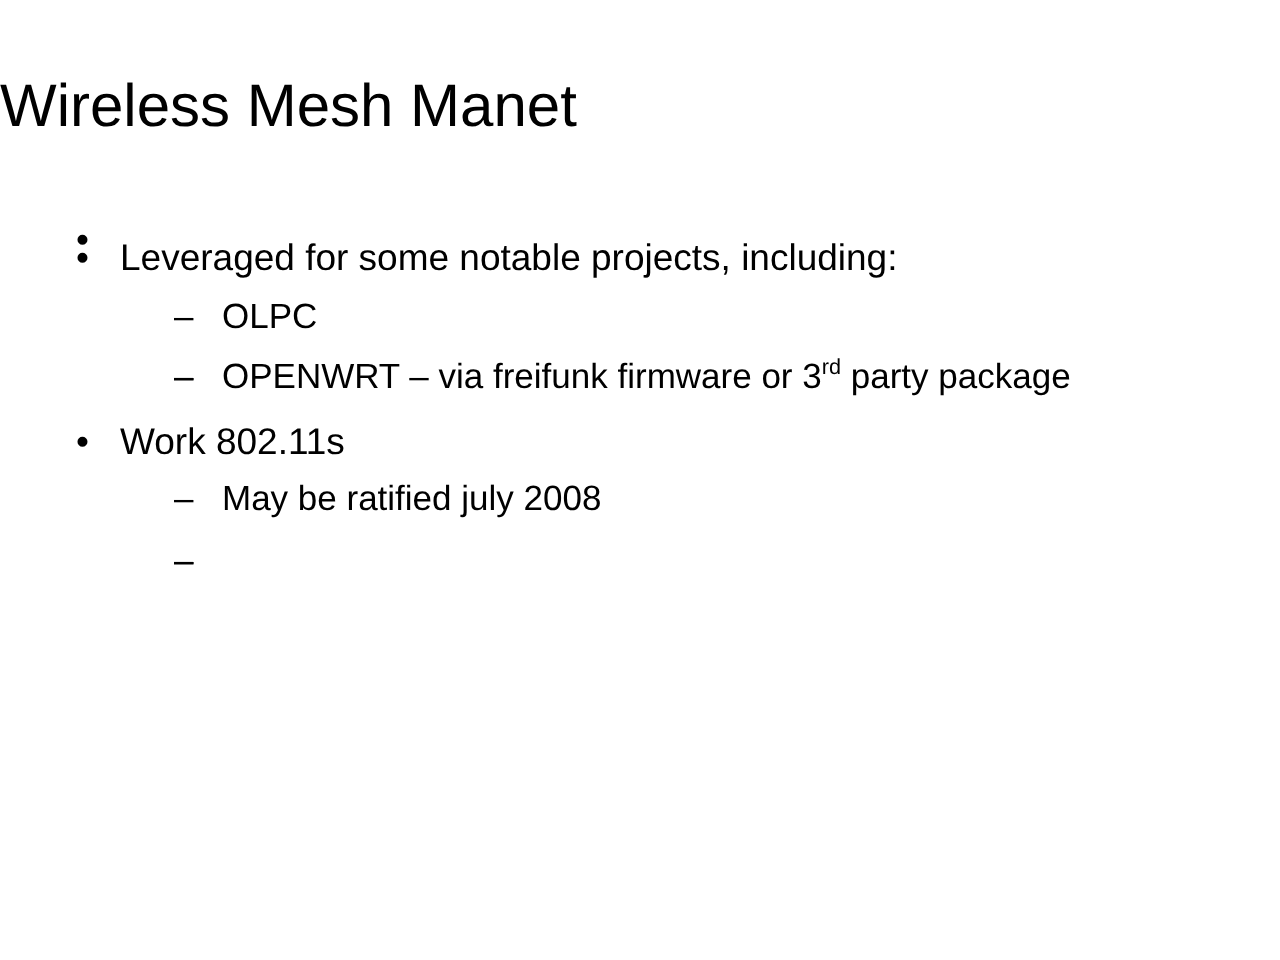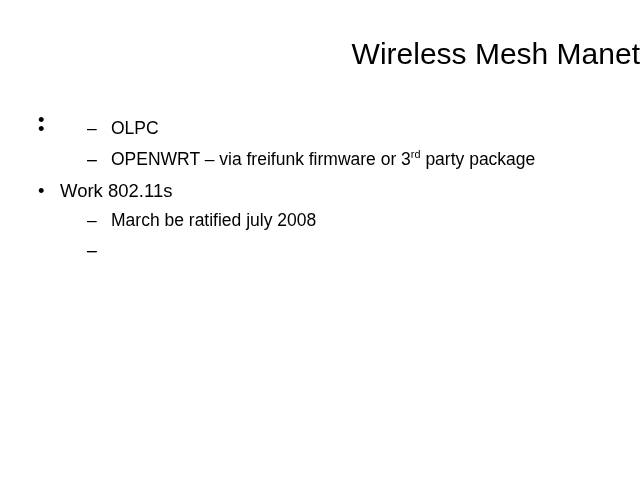--- a/index.html
+++ b/index.html
@@ -20,21 +20,21 @@
     width: 640px;
     height: 480px;
     background: #ffffff;
     box-sizing: border-box;
   }
   .slide-title {
     position: absolute;
     left: 0;
     top: 36px;
     width: 640px;
-    text-align: right;
+    text-align: left;
     font-size: 30px;
     line-height: 36px;
     font-weight: normal;
     color: #000000;
     letter-spacing: 0px;
     white-space: nowrap;
   }
   .body-list {
     position: absolute;
     left: 34px;
@@ -105,20 +105,21 @@
   <div class="slide-title">Wireless Mesh Manet</div>
 
   <ul class="body-list">
 
     <li class="lvl1">
       <span class="marker">•</span>
     </li>
 
     <li class="lvl1">
       <span class="marker">•</span>
+      <span class="text">Leveraged for some notable projects, including:</span>
 
       <ul class="sublist indent-sub">
         <li class="lvl2">
           <span class="marker">–</span>
           <span class="text">OLPC</span>
         </li>
         <li class="lvl2">
           <span class="marker">–</span>
         </li>
         <li class="lvl2">
@@ -128,21 +129,21 @@
       </ul>
     </li>
 
     <li class="lvl1">
       <span class="marker">•</span>
       <span class="text">Work 802.11s</span>
 
       <ul class="sublist indent-sub">
         <li class="lvl2">
           <span class="marker">–</span>
-          <span class="text">March be ratified july 2008</span>
+          <span class="text">May be ratified july 2008</span>
         </li>
         <li class="lvl2">
           <span class="marker">–</span>
         </li>
         <li class="lvl2">
           <span class="marker">–</span>
         </li>
       </ul>
     </li>
 

